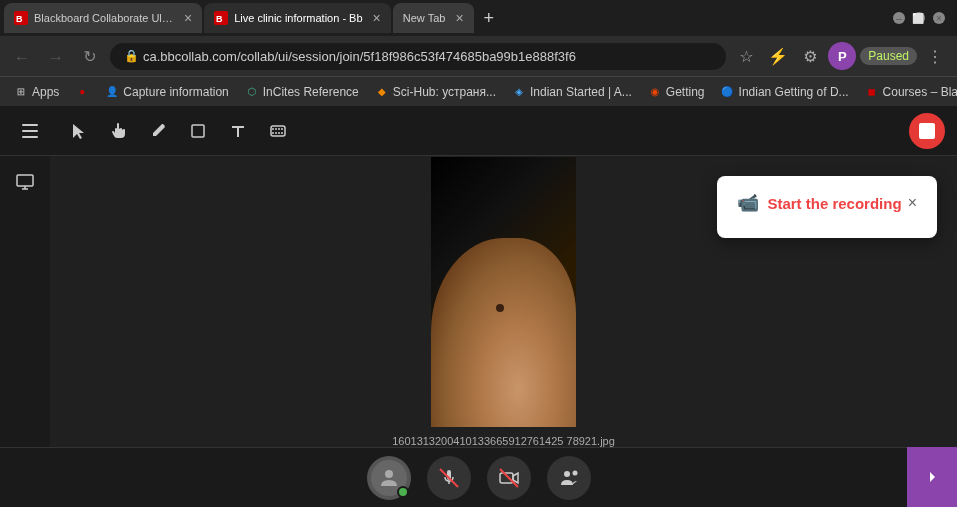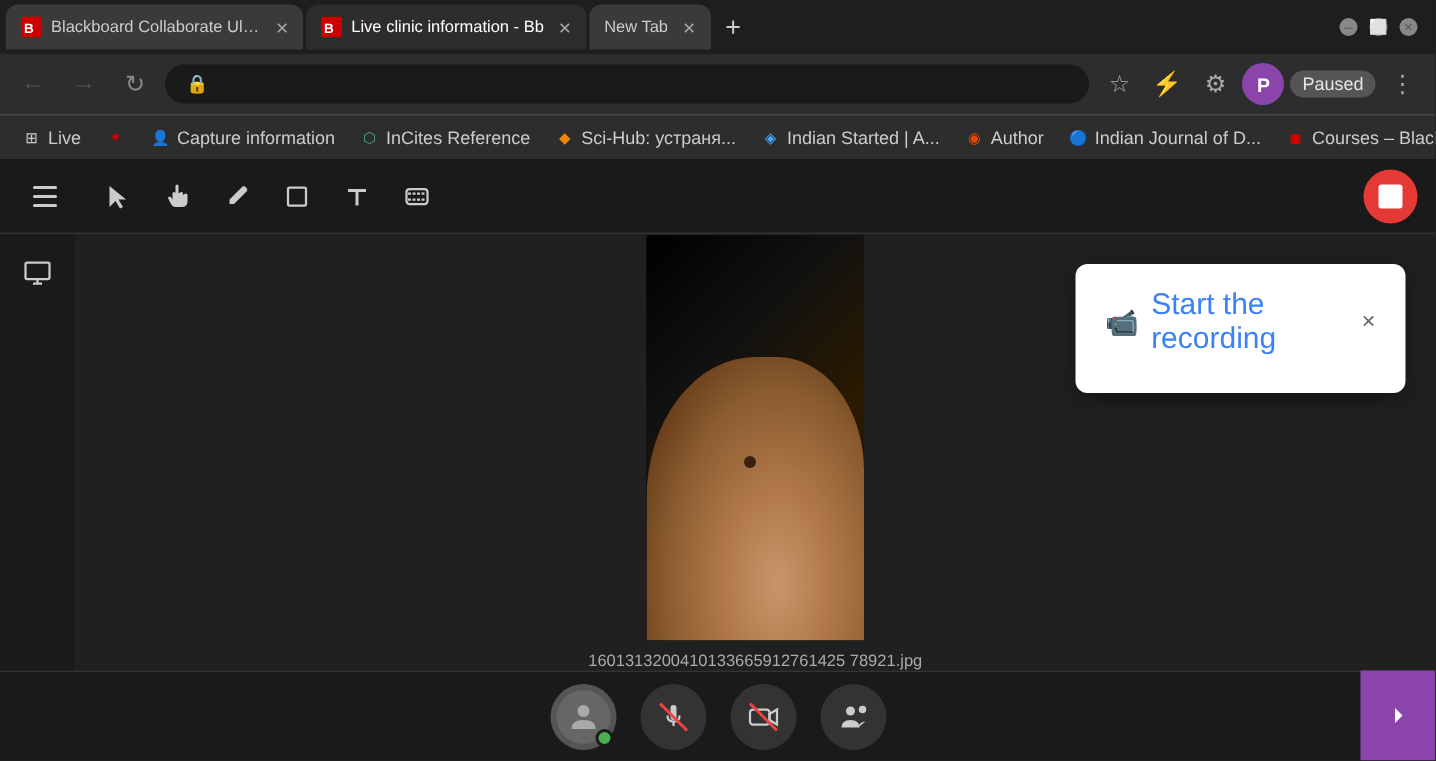--- a/index.html
+++ b/index.html
@@ -159,21 +159,21 @@
       height: 28px;
       display: flex;
       align-items: center;
       justify-content: center;
       font-size: 13px;
       font-weight: bold;
       cursor: pointer;
     }
     .paused-btn {
       background: #555;
-      color: #e5e5e5;
+      color: #bef264;
       border-radius: 12px;
       padding: 2px 8px;
       font-size: 12px;
       cursor: pointer;
       display: flex;
       align-items: center;
       gap: 4px;
     }
 
     
@@ -442,23 +442,23 @@
     .popup-title-row {
       display: flex;
       align-items: center;
       gap: 8px;
     }
     .rec-camera-icon {
       font-size: 18px;
       color: #333;
     }
     .popup-title {
-      font-size: 20px;
-      font-weight: normal;
-      color: #3b82f6;
+      font-size: 15px;
+      font-weight: bold;
+      color: #ef4444;
     }
     .popup-close {
       color: #666;
       font-size: 16px;
       cursor: pointer;
       line-height: 1;
     }
     .popup-link {
       color: #1a73e8;
       font-size: 13px;
@@ -508,37 +508,38 @@
       <div class="win-btn win-close">×</div>
     </div>
   </div>
 
   <div class="address-bar">
     <div class="nav-btn disabled">←</div>
     <div class="nav-btn disabled">→</div>
     <div class="nav-btn">↻</div>
     <div class="address-input">
       <span class="lock-icon">🔒</span>
+      <span class="address-url">ca.bbcollab.com/collab/ui/session/join/5f18f986c53f474685ba99b1e888f3f6</span>
     </div>
     <div class="toolbar-icons">
       <div class="toolbar-icon-btn">☆</div>
       <div class="toolbar-icon-btn">⚡</div>
       <div class="toolbar-icon-btn">⚙</div>
       <div class="profile-btn">P</div>
       <div class="paused-btn">
         <span>Paused</span>
       </div>
       <div class="toolbar-icon-btn">⋮</div>
     </div>
   </div>
 
   <div class="bookmarks-bar">
     <div class="bookmark-item">
       <span class="bookmark-favicon">⊞</span>
-      <span>Live</span>
+      <span>Apps</span>
     </div>
     <div class="bookmark-item">
       <span class="bookmark-favicon" style="color:#c00;">●</span>
     </div>
     <div class="bookmark-item">
       <span class="bookmark-favicon">👤</span>
       <span>Capture information</span>
     </div>
     <div class="bookmark-item">
       <span class="bookmark-favicon" style="color:#4a8;">⬡</span>
@@ -547,25 +548,25 @@
     <div class="bookmark-item">
       <span class="bookmark-favicon" style="color:#e80;">◆</span>
       <span>Sci-Hub: устраня...</span>
     </div>
     <div class="bookmark-item">
       <span class="bookmark-favicon" style="color:#4af;">◈</span>
       <span>Indian Started | A...</span>
     </div>
     <div class="bookmark-item">
       <span class="bookmark-favicon" style="color:#e40;">◉</span>
-      <span>Author</span>
+      <span>Getting</span>
     </div>
     <div class="bookmark-item">
       <span class="bookmark-favicon">🔵</span>
-      <span>Indian Journal of D...</span>
+      <span>Indian Getting of D...</span>
     </div>
     <div class="bookmark-item">
       <span class="bookmark-favicon" style="color:#c00;">◼</span>
       <span>Courses – Blackboa...</span>
     </div>
 
   </div>
 </div>
 
 <div class="app-area">

